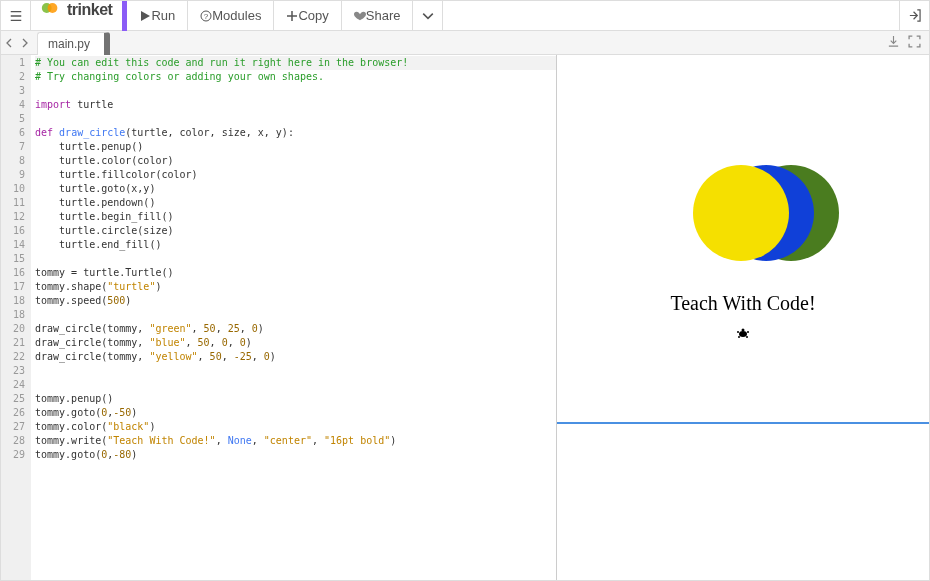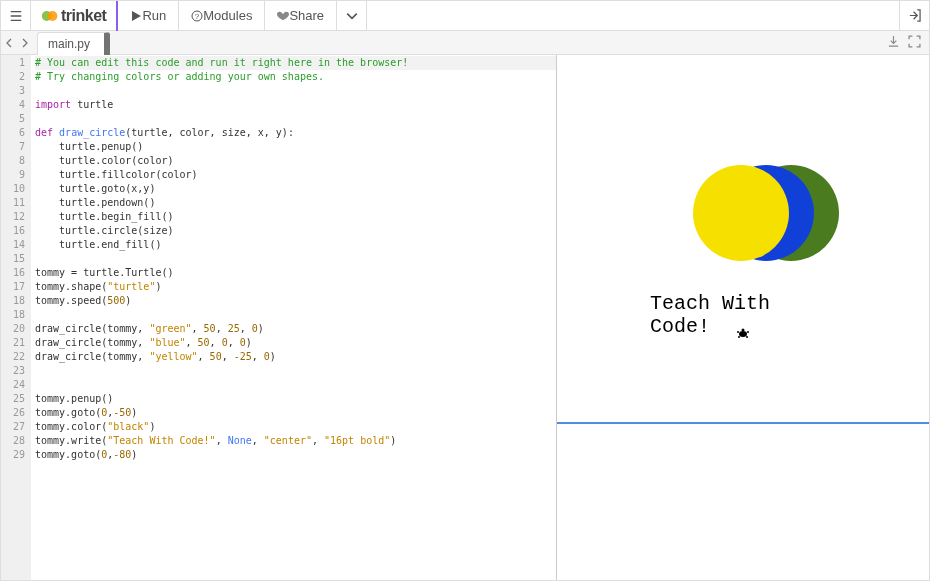--- a/index.html
+++ b/index.html
@@ -26,24 +26,23 @@
       border-right: 1px solid #ddd;
       display: flex;
       align-items: center;
       justify-content: center;
       cursor: pointer;
       color: #555;
     }
     .logo-box {
       height: 30px;
       padding: 0 10px;
-      border-right: 2px solid #8b5cf6;
-      display: flex;
-      align-items: center;
-      gap: 2px;
+      border-right: 5px solid #8b5cf6;
+      display: flex;
+      gap: 8px;
     }
     .logo-icon {
       width: 18px;
       height: 14px;
     }
     .logo-text {
       font-weight: bold;
       font-size: 16px;
       color: #444;
       letter-spacing: -0.5px;
@@ -177,21 +176,21 @@
       border-radius: 50%;
     }
     .circ-g { background: #4a7c1f; left: 0px; top: 0; }
     .circ-b { background: #1040d8; left: -25px; top: 0; }
     .circ-y { background: #f5e000; left: -50px; top: 0; }
     .output-text {
       position: absolute;
       left: 50%;
       top: 237px;
       transform: translateX(-50%);
-      font-family: Liberation Mono, monospace;
+      font-family: Liberation Serif, serif;
       font-size: 20px;
       color: #000;
     }
     .turtle-cursor {
       position: absolute;
       left: 50%;
       top: 272px;
       transform: translateX(-50%);
       color: #000;
       font-size: 14px;
@@ -226,20 +225,26 @@
         <path d="M2 1l9 5-9 5z" fill="#555"></path>
       </svg>
     <span>Run</span>
   </div>
   <div class="tb-btn">
     <svg viewBox="0 0 12 12">
         <circle cx="6" cy="6" r="5" fill="none" stroke="#555"></circle>
         <text x="6" y="9" font-size="8" text-anchor="middle" fill="#555">?</text>
       </svg>
     <span>Modules</span>
+  </div>
+  <div class="tb-btn">
+    <svg viewBox="0 0 12 12">
+        <path d="M6 1v10M1 6h10" stroke="#555" stroke-width="1.5"></path>
+      </svg>
+    <span>Copy</span>
   </div>
   <div class="tb-btn">
     <svg viewBox="0 0 14 12">
         <path d="M11 1c-2 0-3 1-4 3-1-2-2-3-4-3C1 1 0 2 0 4c0 3 5 6 7 7 2-1 7-4 7-7 0-2-1-3-3-3z" fill="#555" opacity="0.7"></path>
       </svg>
     <span>Share</span>
   </div>
   <div class="tb-btn dropdown-btn">
     <svg viewBox="0 0 10 6" width="10" height="6">
         <path d="M1 1l4 4 4-4" stroke="#555" fill="none" stroke-width="1.3"></path>

